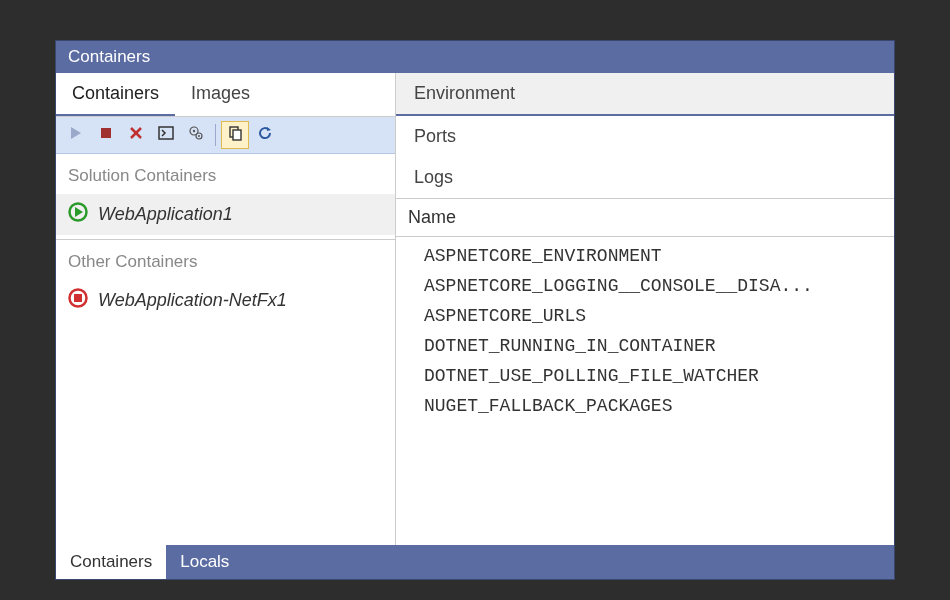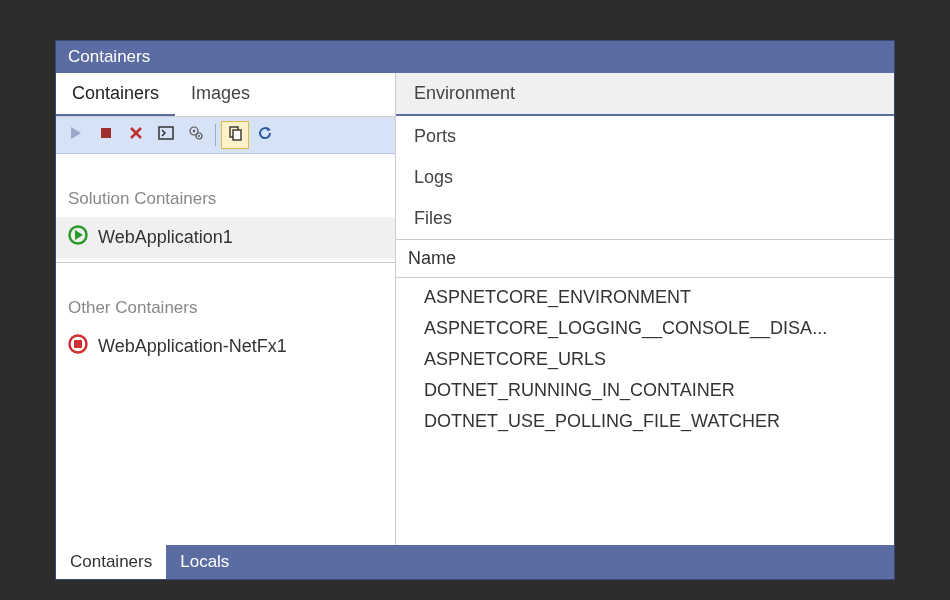--- a/index.html
+++ b/index.html
@@ -80,30 +80,30 @@
       width: 1px;
       height: 22px;
       background: #9aa9c9;
       margin: 0 3px;
     }
     .section-header {
       padding: 12px 12px 8px 12px;
       color: #888;
       font-size: 17px;
       background: #fff;
-      margin-top: 23px;
     }
     .container-item {
       display: flex;
       align-items: center;
       gap: 10px;
       padding: 8px 12px;
       font-size: 18px;
       color: #333;
       cursor: pointer;
+      font-style: italic;
     }
     .container-item.selected {
       background: #f0f0f0;
     }
     .section-divider {
       border-top: 1px solid #ccc;
       margin-top: 4px;
     }
     .right-pane {
       flex: 1;
@@ -130,20 +130,21 @@
     .env-header-row {
       padding: 8px 12px;
       border-bottom: 1px solid #ccc;
       font-size: 18px;
       color: #333;
     }
     .env-list {
       flex: 1;
       overflow-y: auto;
       padding: 4px 0;
+      font-family: Liberation Mono, monospace;
     }
     .env-row {
       padding: 5px 12px 5px 28px;
       font-size: 18px;
       color: #333;
       white-space: nowrap;
       overflow: hidden;
       text-overflow: ellipsis;
     }
     .bottom-tabs {
@@ -276,33 +277,31 @@
       <div class="right-tabs">
         <div class="right-tab active">
           <span>Environment</span>
         </div>
         <div class="right-tab">
           <span>Ports</span>
         </div>
         <div class="right-tab">
           <span>Logs</span>
         </div>
-        <div class="right-tab">
-          <span>Files</span>
-        </div>
       </div>
       <div class="env-header-row">
         <span>Name</span>
       </div>
       <div class="env-list">
         <div class="env-row"><span>ASPNETCORE_ENVIRONMENT</span></div>
         <div class="env-row"><span>ASPNETCORE_LOGGING__CONSOLE__DISA...</span></div>
         <div class="env-row"><span>ASPNETCORE_URLS</span></div>
         <div class="env-row"><span>DOTNET_RUNNING_IN_CONTAINER</span></div>
         <div class="env-row"><span>DOTNET_USE_POLLING_FILE_WATCHER</span></div>
+        <div class="env-row"><span>NUGET_FALLBACK_PACKAGES</span></div>
       </div>
     </div>
 
   </div>
 
   <div class="bottom-tabs">
     <div class="bottom-tab active">
       <span>Containers</span>
     </div>
     <div class="bottom-tab">

